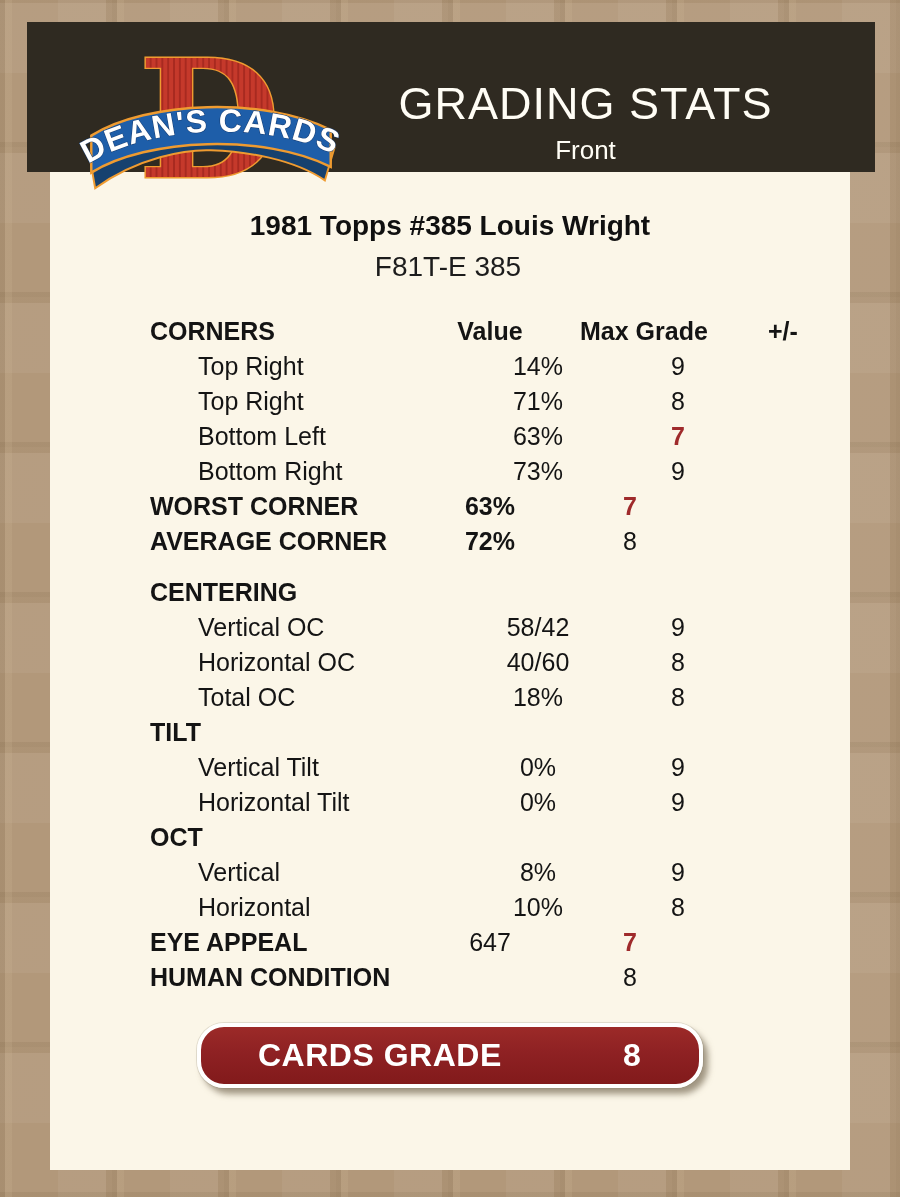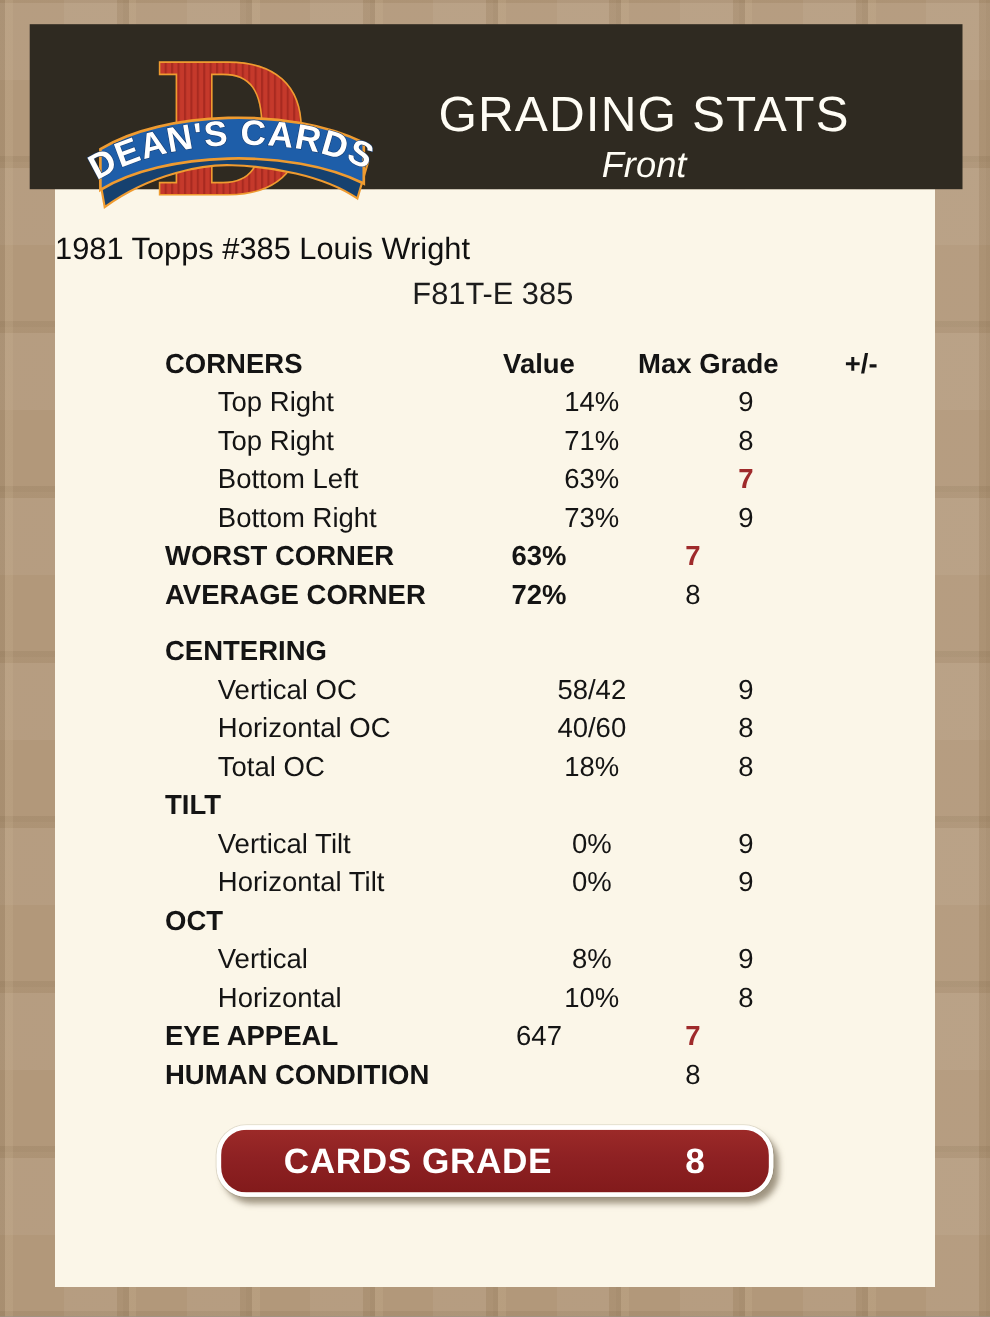--- a/index.html
+++ b/index.html
@@ -30,24 +30,24 @@
   }
   .header-bar{
     position:absolute;left:27px;top:22px;width:848px;height:150px;
     background:#2f2a21;
   }
   .logo{position:absolute;left:50px;top:28px;width:268px;height:146px;}
   .header-title{
     position:absolute;left:336px;top:58px;width:445px;text-align:center;color:#fffdf5;
   }
   .header-title .main{font-size:45px;line-height:48px;letter-spacing:1px;}
-  .header-title .sub{font-size:33px;line-height:44px;font-style:italic;}
+  .header-title .sub{font-size:26px;line-height:44px;}
   .card-title{
-    position:absolute;left:50px;top:211px;width:800px;
-    font-size:28px;font-weight:normal;color:#101010;line-height:30px;
+    position:absolute;left:50px;top:211px;width:800px;text-align:center;
+    font-size:28px;font-weight:bold;color:#101010;line-height:30px;
   }
   .card-code{
     position:absolute;left:50px;top:252px;width:796px;text-align:center;
     font-size:28px;color:#1c1c1c;line-height:30px;
   }
   .gtable{position:absolute;left:50px;top:314px;width:694px;}
   .trow{
     display:flex;height:35px;align-items:center;padding-left:100px;
     font-size:25px;color:#141414;
   }

